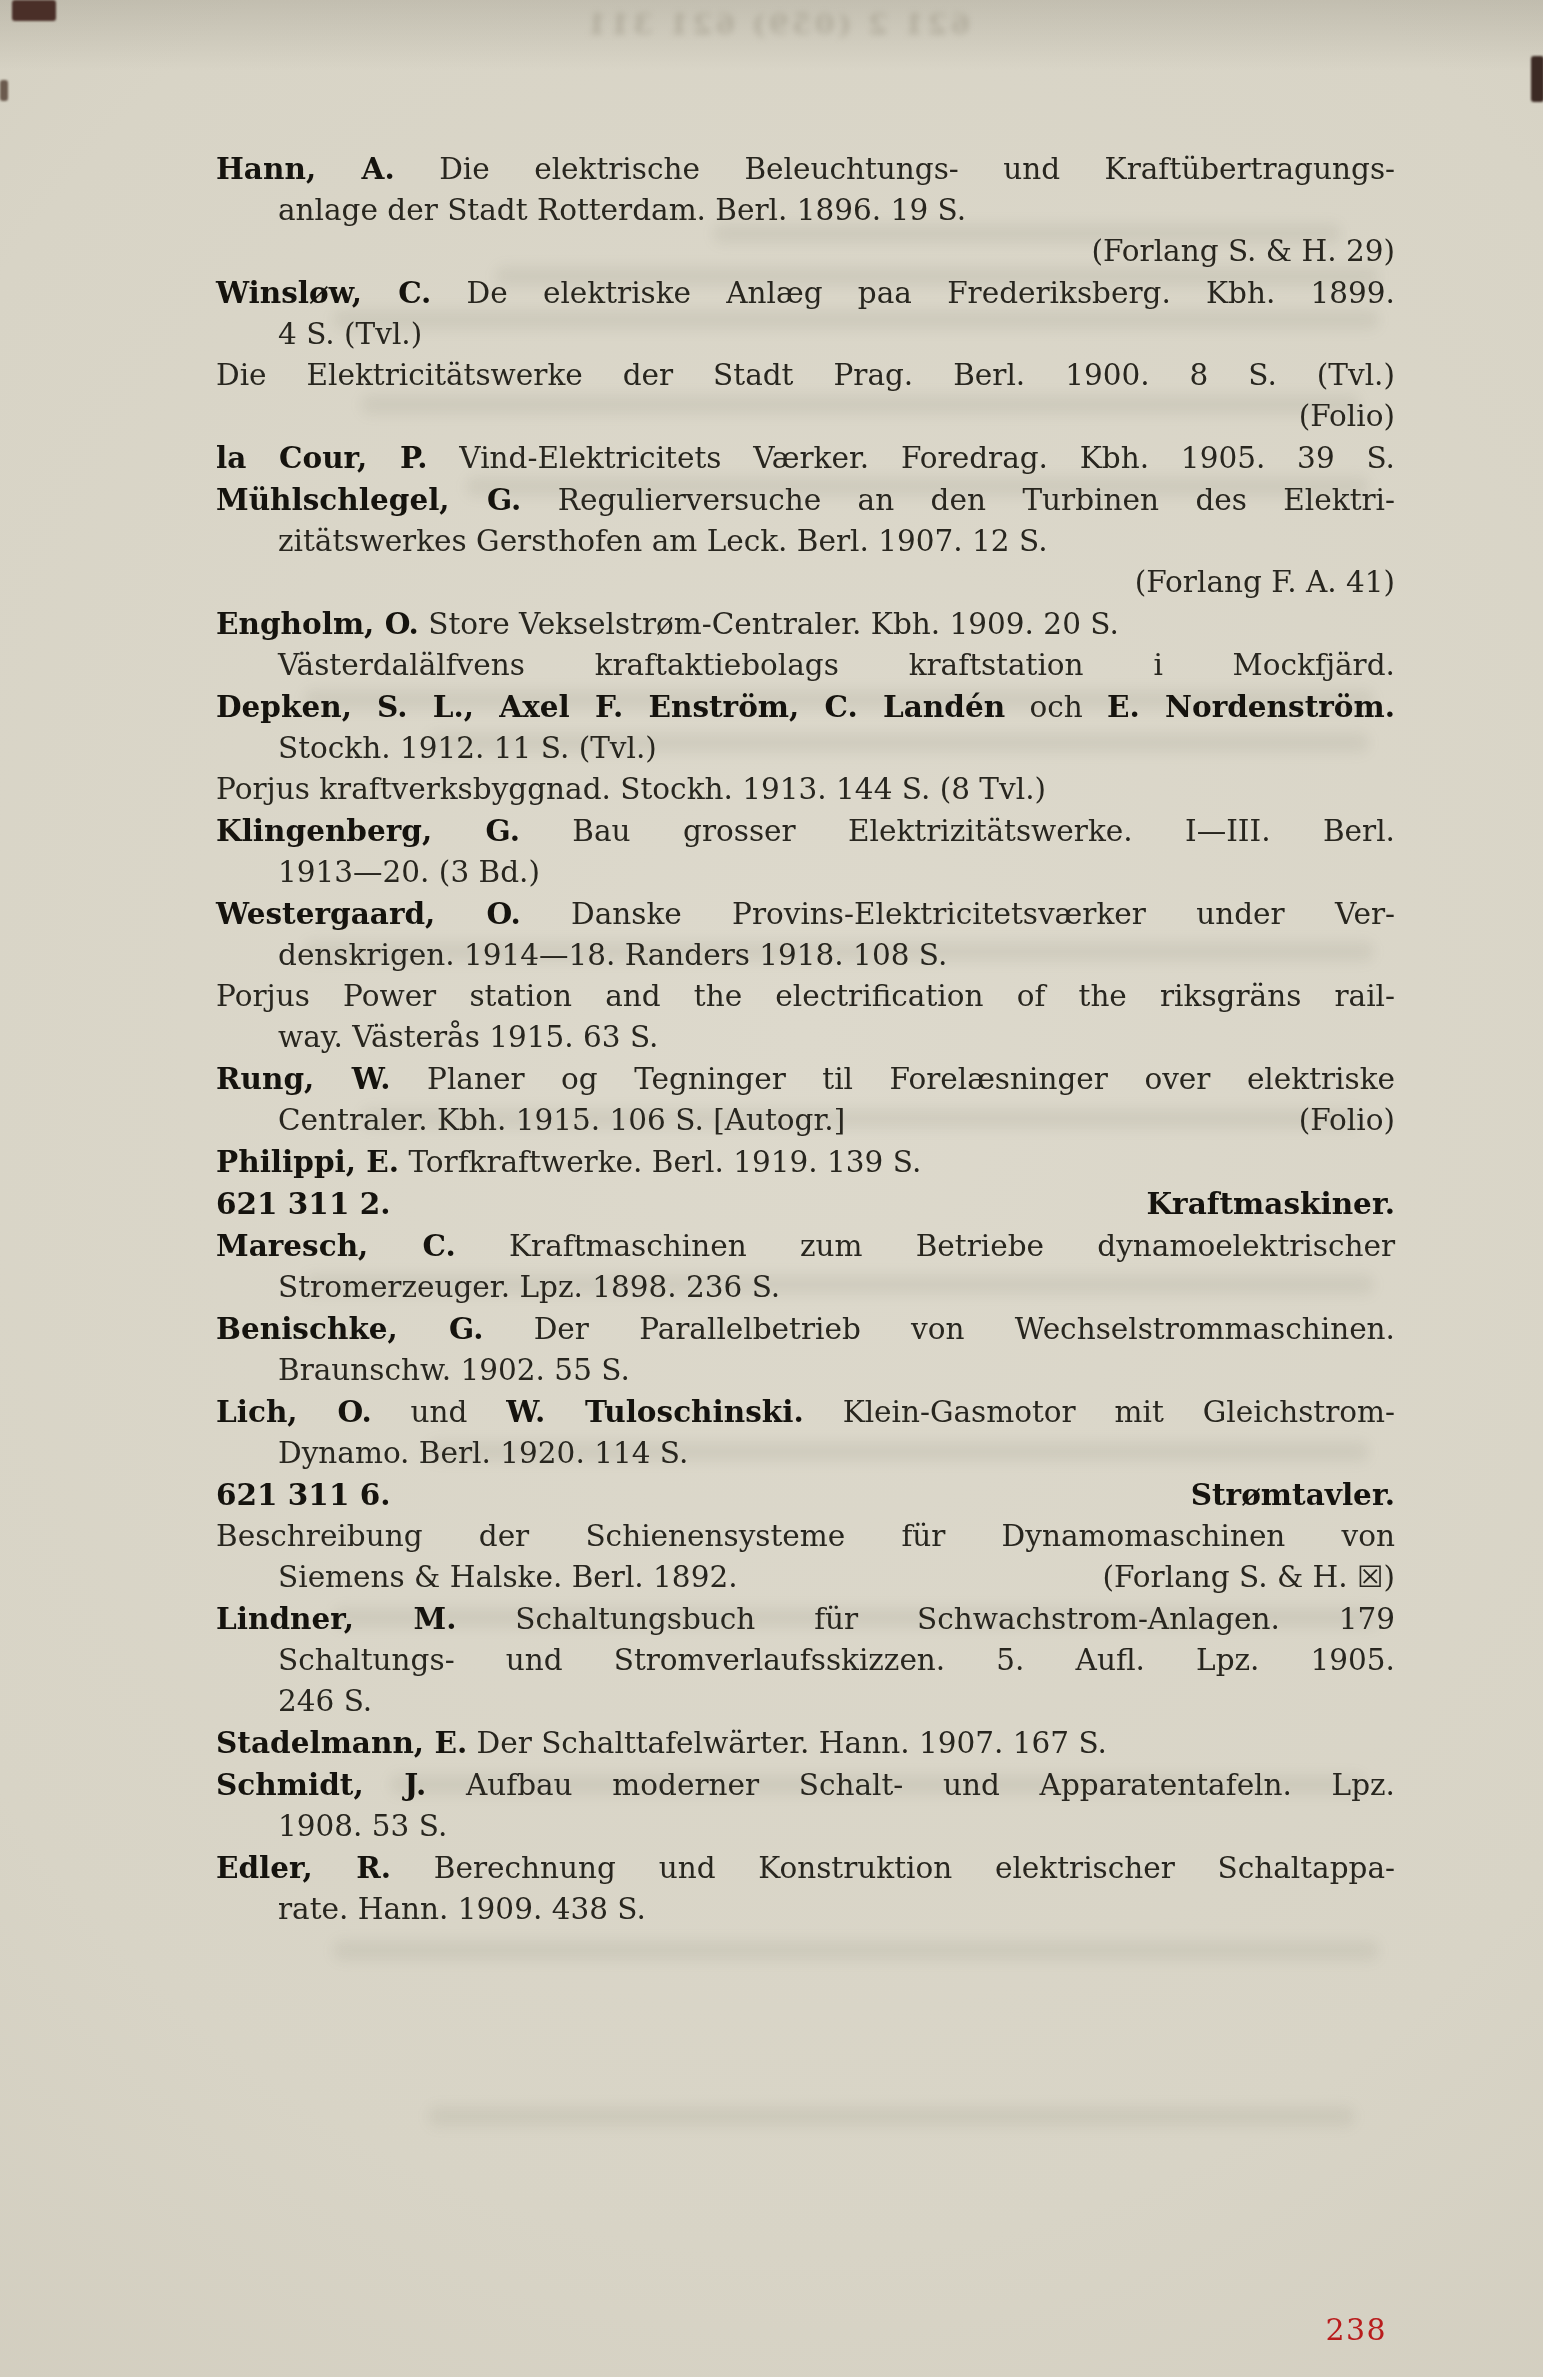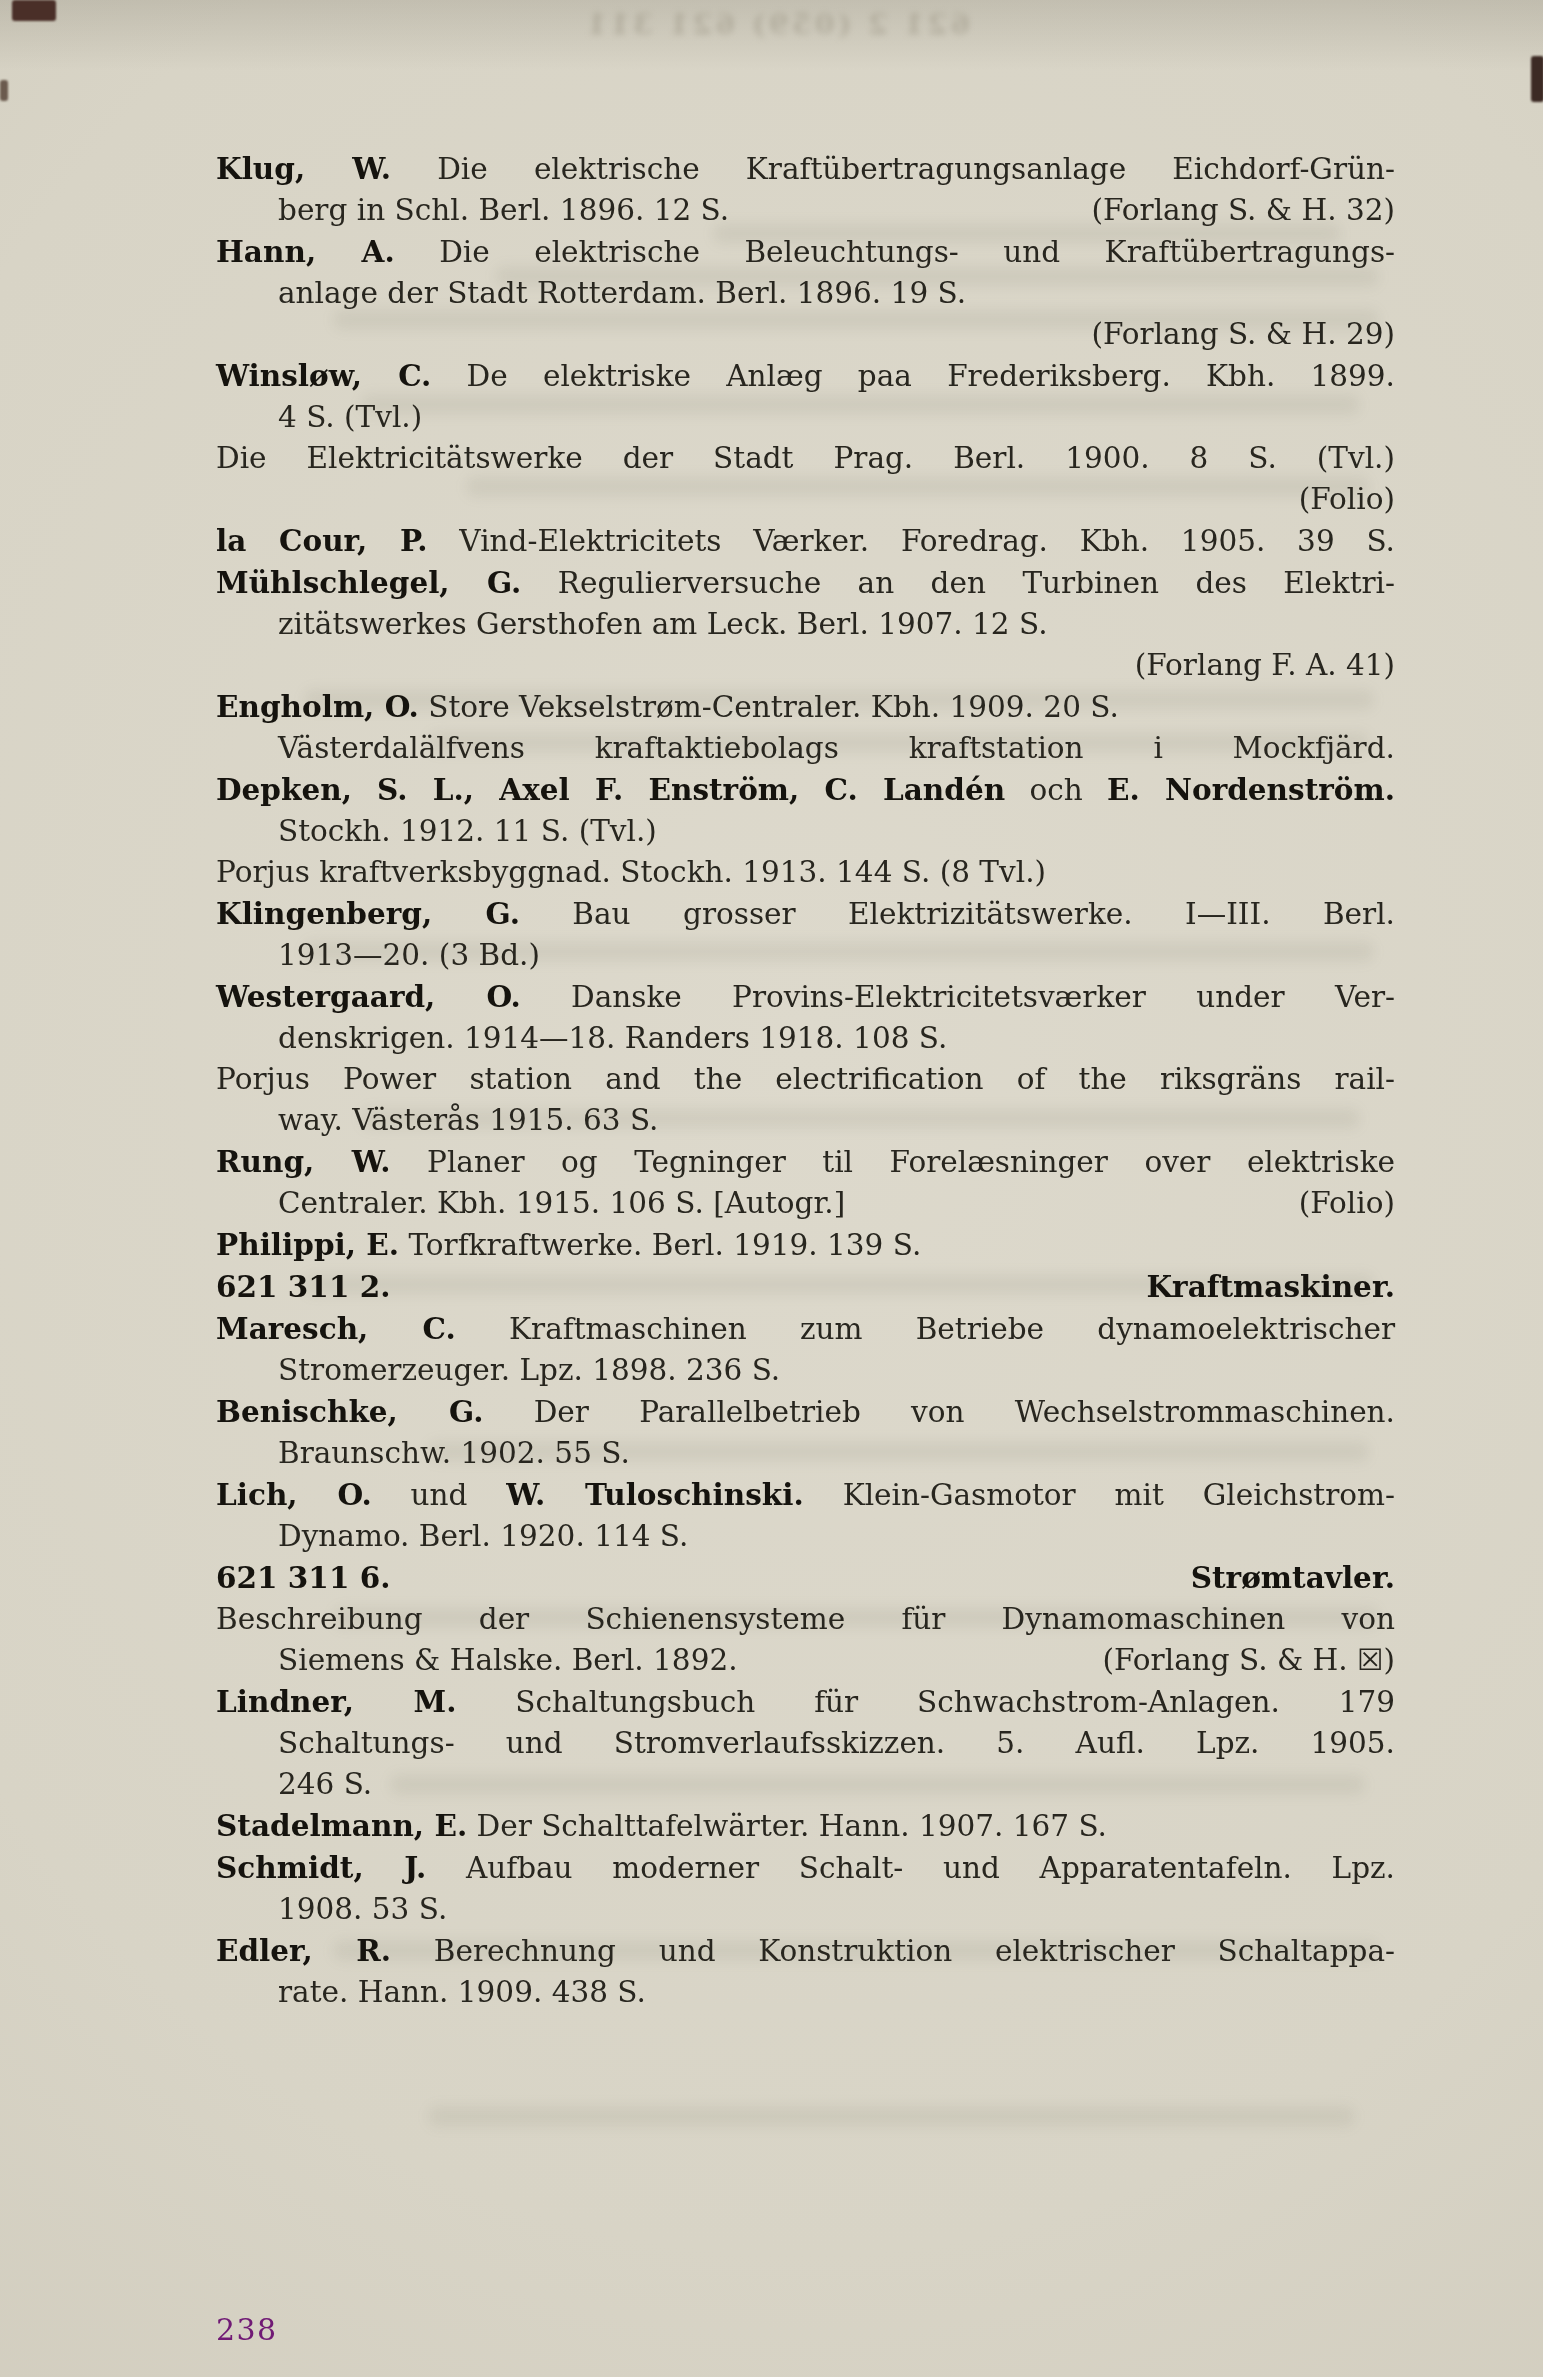--- a/index.html
+++ b/index.html
@@ -34,22 +34,22 @@
   }
   .entry{margin:0;}
   .line{min-height:41px;}
   .line b{font-weight:bold;color:#15130e;}
   .ind{padding-left:62px;}
   .just{text-align:justify;text-align-last:justify;}
   .split{display:flex;justify-content:space-between;}
   .split .lpart{flex:0 1 auto;}
   .split .rpart{flex:0 0 auto;}
   .pageno{
-    position:absolute;top:2312px;left:216px;width:1179px;
-    text-align:left;font-size:30px;color:#701a75;letter-spacing:1.4px;
+    position:absolute;top:2312px;left:208px;width:1179px;
+    text-align:right;font-size:30px;color:#b91c1c;letter-spacing:1.4px;
   }
 </style>
 </head>
 <body>
 
 <div class="paper"></div>
 <div class="topshade"></div>
 
 <div class="ghost-h">621 2 (059) 621 311</div>
 <div class="smudge" style="left:713px;top:223px;width:628px;"></div>
@@ -66,27 +66,20 @@
 <div class="smudge" style="left:333px;top:1607px;width:1046px;"></div>
 <div class="smudge" style="left:390px;top:1774px;width:975px;"></div>
 <div class="smudge" style="left:333px;top:1940px;width:1046px;"></div>
 <div class="smudge" style="left:428px;top:2106px;width:927px;"></div>
 
 <div class="artifact" style="left:12.4px;top:0;width:44px;height:21px;background:#4a2f28;"></div>
 <div class="artifact" style="right:0;top:56px;width:13.3px;height:46px;background:#3c2a24;"></div>
 <div class="artifact" style="left:0;top:80px;width:7.6px;height:21px;background:#6b5a4e;"></div>
 
 <div class="content" id="entries">
-    <div class="entry">
-      <div class="line just"><b>Klug, W.</b><span> Die elektrische Kraftübertragungsanlage Eichdorf-Grün-</span></div>
-      <div class="line ind split">
-        <span class="lpart"><span>berg in Schl. Berl. 1896. 12 S.</span></span>
-        <span class="rpart"><span>(Forlang S. &amp; H. 32)</span></span>
-      </div>
-    </div>
     <div class="entry">
       <div class="line just"><b>Hann, A.</b><span> Die elektrische Beleuchtungs- und Kraftübertragungs-</span></div>
       <div class="line ind"><span>anlage der Stadt Rotterdam. Berl. 1896. 19 S.</span></div>
       <div class="line split">
         <span class="lpart"></span>
         <span class="rpart"><span>(Forlang S. &amp; H. 29)</span></span>
       </div>
     </div>
     <div class="entry">
       <div class="line just"><b>Winsløw, C.</b><span> De elektriske Anlæg paa Frederiksberg. Kbh. 1899.</span></div>

